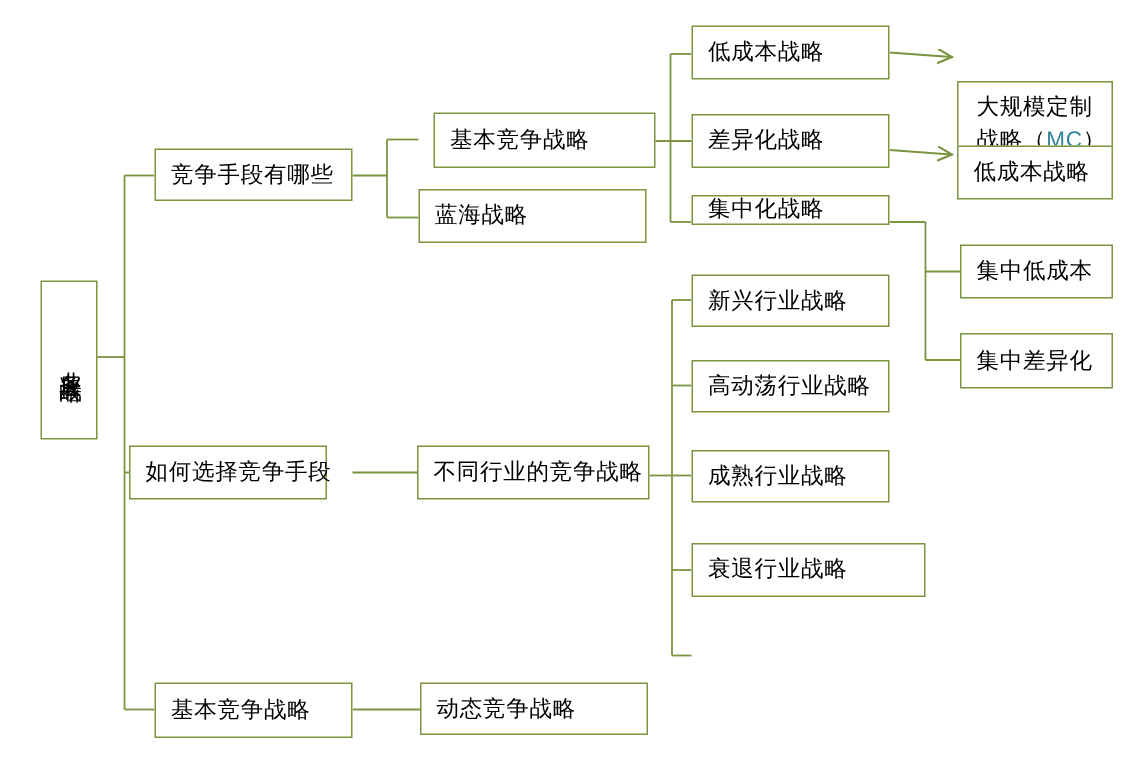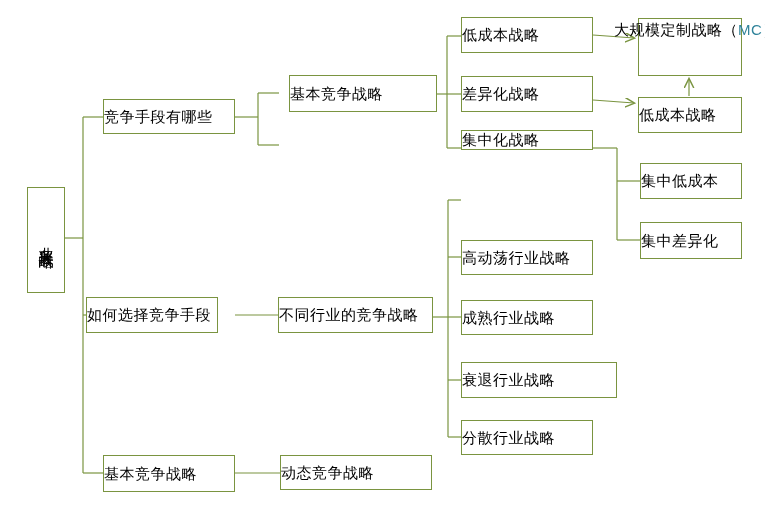--- a/index.html
+++ b/index.html
@@ -17,43 +17,44 @@
   #connector-layer{
     position:absolute;left:0;top:0;width:765px;height:511px;
   }
   .node{
     position:absolute;
     box-sizing:border-box;
     border:1px solid var(--accent);
     background:#ffffff;
     display:flex;
     align-items:center;
-    padding-left:0;
+    padding-left:10px;
     font-size:15px;
     letter-spacing:0.5px;
     color:#000000;
     white-space:nowrap;
     line-height:1.2;
   }
   .node.root{
     justify-content:center;
     padding-left:0;
   }
   .lbl{display:inline-block;}
   .lbl.vertical{
     writing-mode:vertical-lr;
     text-orientation:upright;
     letter-spacing:2px;
   }
   .node.multi{
-    flex-direction:row;
+    flex-direction:column;
     align-items:flex-start;
     justify-content:center;
     padding-left:12px;
     line-height:1.5;
+    margin-top:36px;
   }
   .mc{color:var(--mc);text-align:center;}
 </style>
 </head>
 <body>
 
 <div id="canvas">
 
   <svg id="connector-layer" viewBox="0 0 765 511" xmlns="http://www.w3.org/2000/svg">
     <defs>
@@ -112,47 +113,50 @@
   <div class="node" style="left:86px;top:297px;width:132px;height:36px">
     <span class="lbl">如何选择竞争手段</span>
   </div>
   <div class="node" style="left:103px;top:455px;width:132px;height:37px">
     <span class="lbl">基本竞争战略</span>
   </div>
 
   <div class="node" style="left:289px;top:75px;width:148px;height:37px">
     <span class="lbl">基本竞争战略</span>
   </div>
+  <div class="node" style="left:279px;top:126px;width:152px;height:36px">
+    <span class="lbl">蓝海战略</span>
+  </div>
   <div class="node" style="left:278px;top:297px;width:155px;height:36px">
     <span class="lbl">不同行业的竞争战略</span>
   </div>
   <div class="node" style="left:280px;top:455px;width:152px;height:35px">
     <span class="lbl">动态竞争战略</span>
   </div>
 
   <div class="node" style="left:461px;top:17px;width:132px;height:36px">
     <span class="lbl">低成本战略</span>
   </div>
   <div class="node" style="left:461px;top:76px;width:132px;height:36px">
     <span class="lbl">差异化战略</span>
   </div>
   <div class="node" style="left:461px;top:130px;width:132px;height:20px">
     <span class="lbl">集中化战略</span>
   </div>
+  <div class="node" style="left:461px;top:183px;width:132px;height:35px">
+    <span class="lbl">新兴行业战略</span>
+  </div>
   <div class="node" style="left:461px;top:240px;width:132px;height:35px">
     <span class="lbl">高动荡行业战略</span>
   </div>
   <div class="node" style="left:461px;top:300px;width:132px;height:35px">
     <span class="lbl">成熟行业战略</span>
   </div>
   <div class="node" style="left:461px;top:362px;width:156px;height:36px">
     <span class="lbl">衰退行业战略</span>
-  </div>
-  <div class="node" style="left:461px;top:420px;width:132px;height:35px">
-    <span class="lbl">分散行业战略</span>
   </div>
 
   <div class="node multi" style="left:638px;top:18px;width:104px;height:58px">
     <span class="lbl">大规模定制</span>
     <span class="lbl"><span>战略（</span><span class="mc">MC</span><span>）</span></span>
   </div>
   <div class="node" style="left:638px;top:97px;width:104px;height:36px">
     <span class="lbl">低成本战略</span>
   </div>
   <div class="node" style="left:640px;top:163px;width:102px;height:36px">

